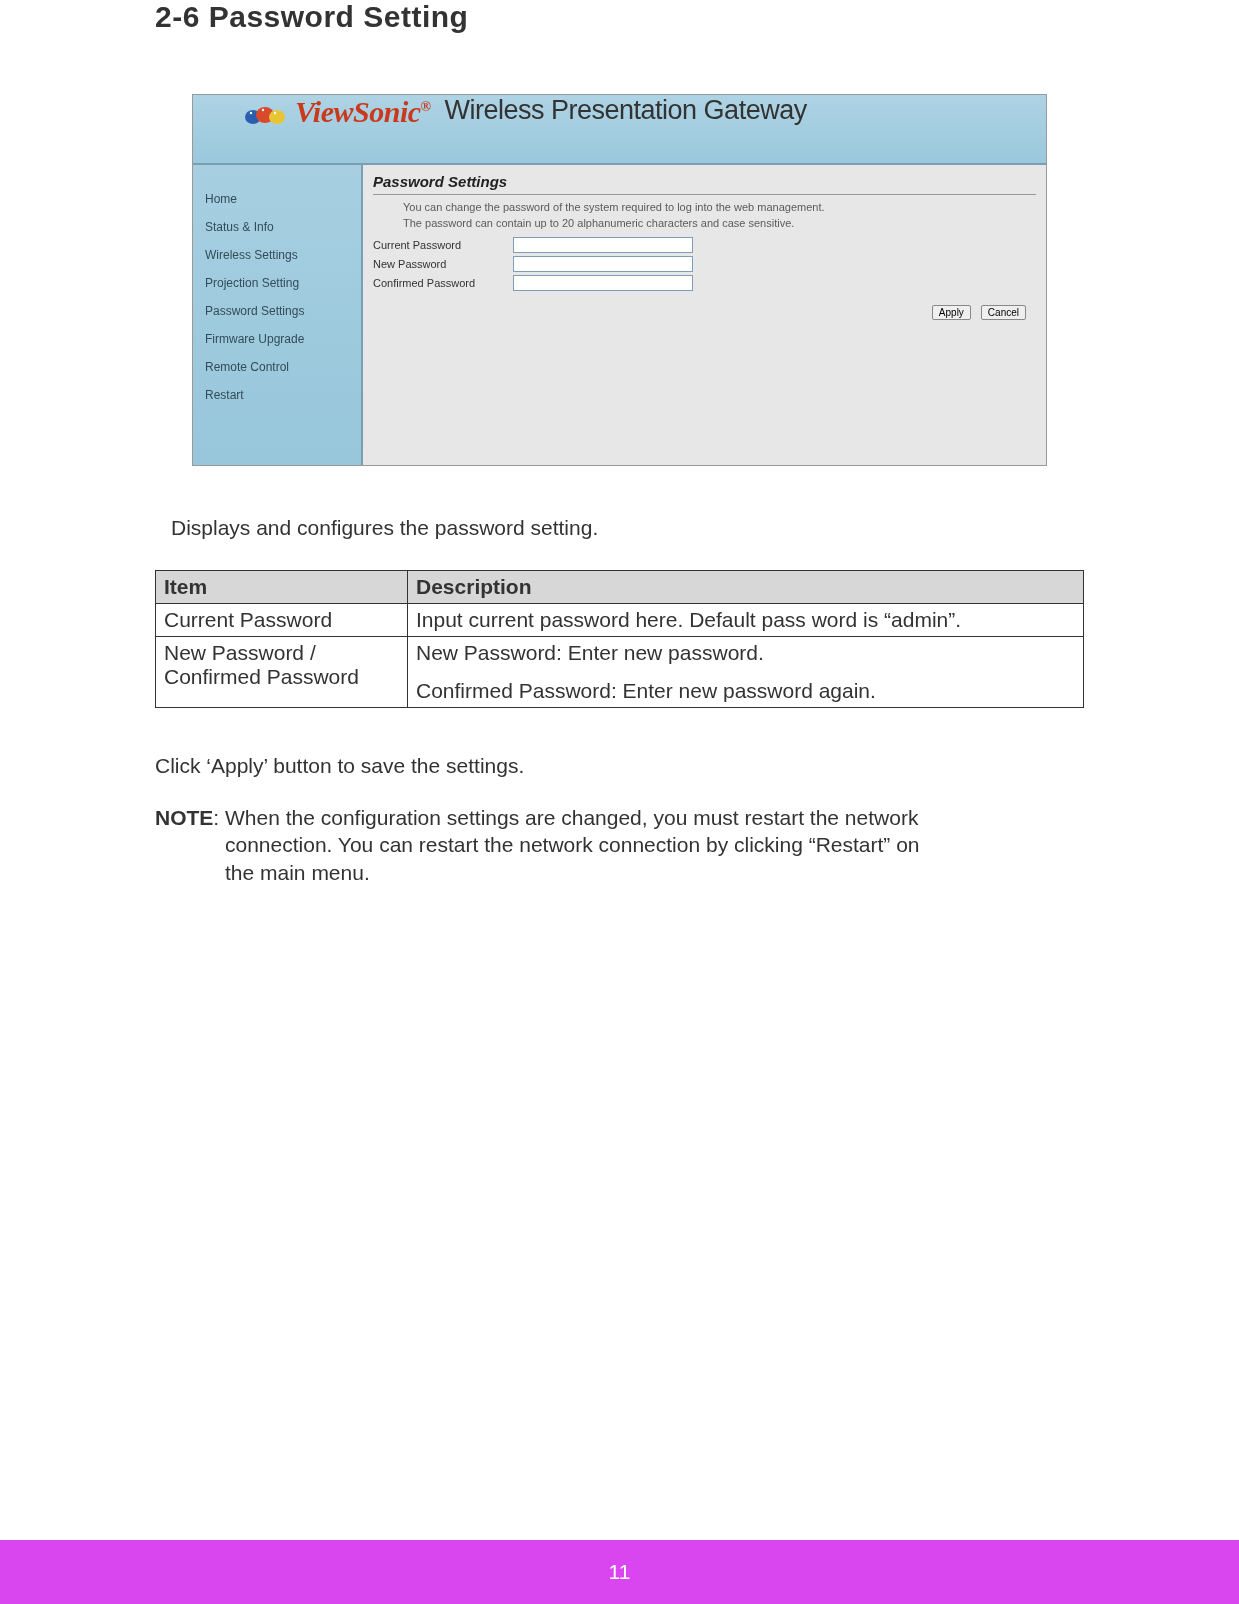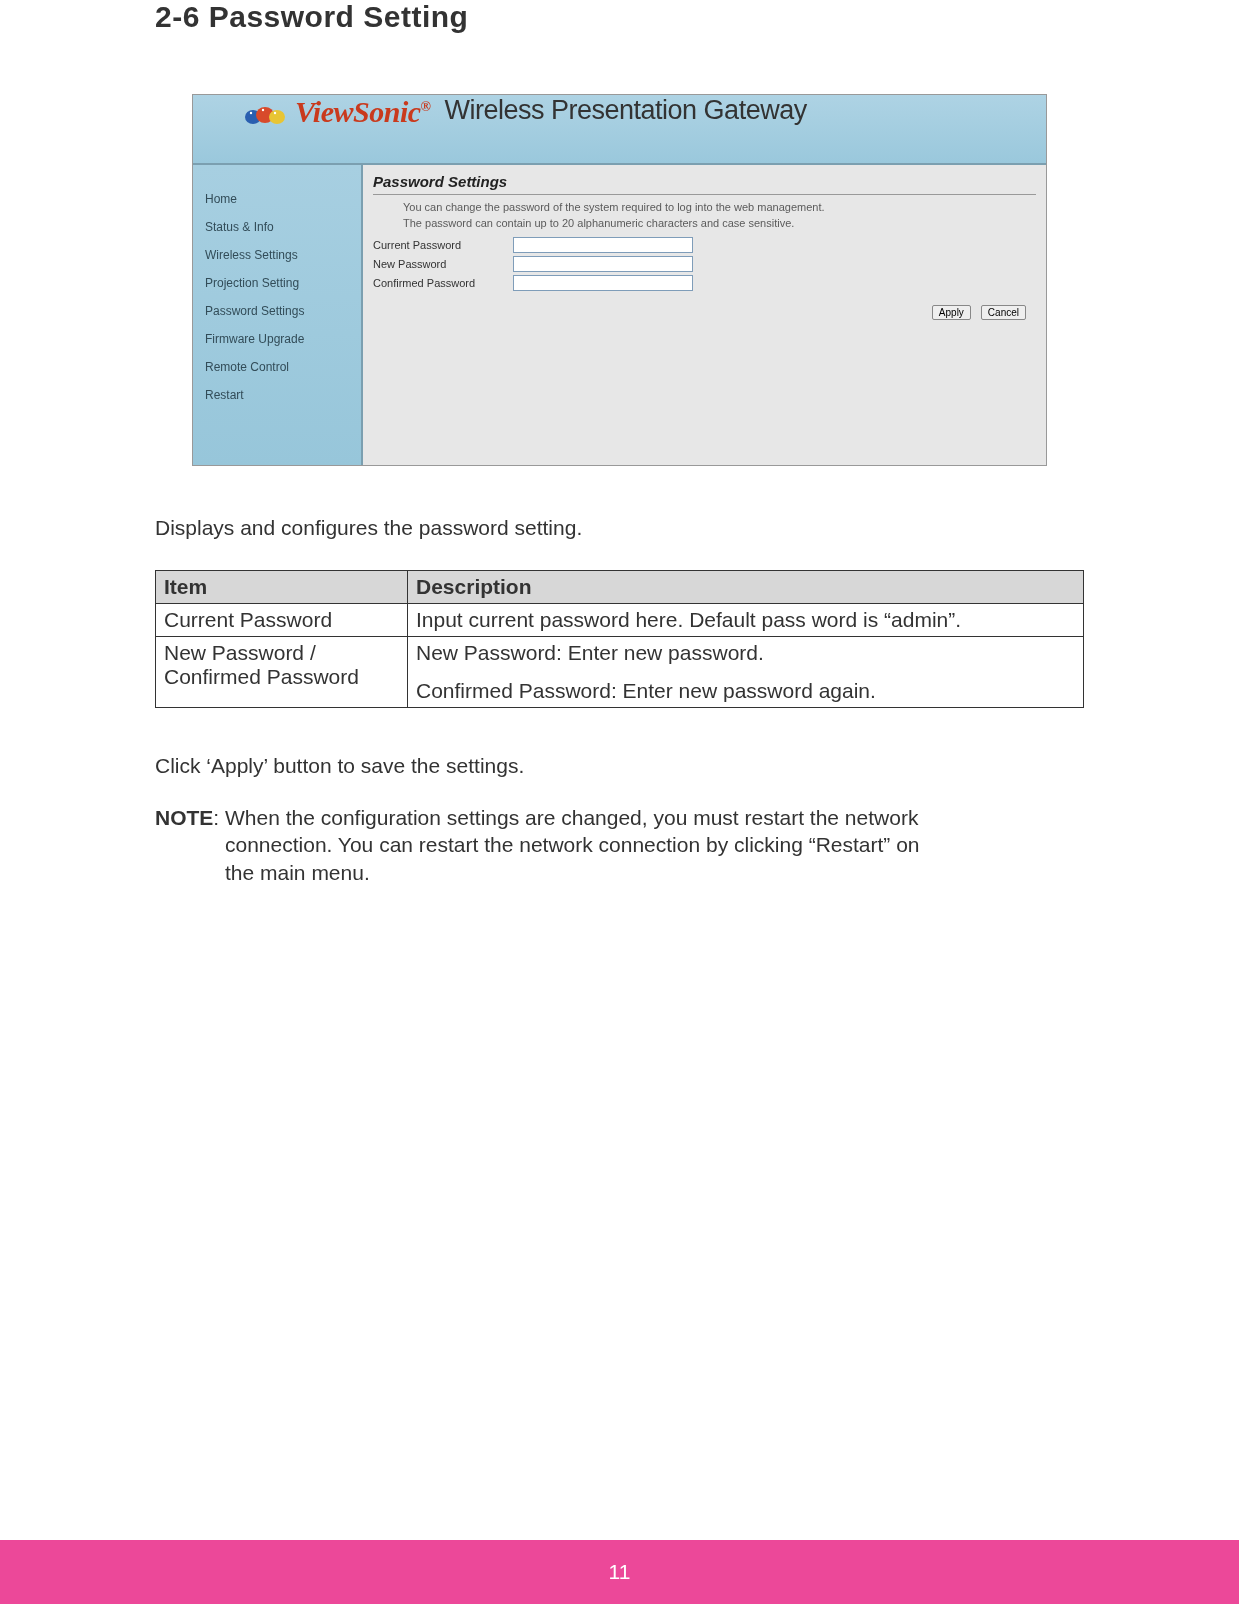--- a/index.html
+++ b/index.html
@@ -133,21 +133,21 @@
       padding: 1px 6px;
       background: #efefef;
       border: 1px solid #888;
       border-radius: 2px;
       cursor: pointer;
     }
     
     .doc-text {
       font-size: 21px;
       color: #333;
-      margin: 8px 0 30px 0;
+      margin: 8px 0 30px 16px;
     }
     
     .desc-table {
       width: 100%;
       border-collapse: collapse;
       margin-bottom: 46px;
     }
     .desc-table th, .desc-table td {
       border: 1.5px solid #333;
       padding: 4px 8px;
@@ -183,21 +183,21 @@
     }
     .note-body {
       display: inline;
     }
     .note-indent {
       padding-left: 70px;
       display: block;
     }
     
     .footer {
-      background: #ec4899;
+      background: #d946ef;
       height: 64px;
       width: 100%;
       display: flex;
       align-items: center;
       justify-content: center;
       color: #fff;
       font-size: 21px;
     }
   </style>
 </head>

